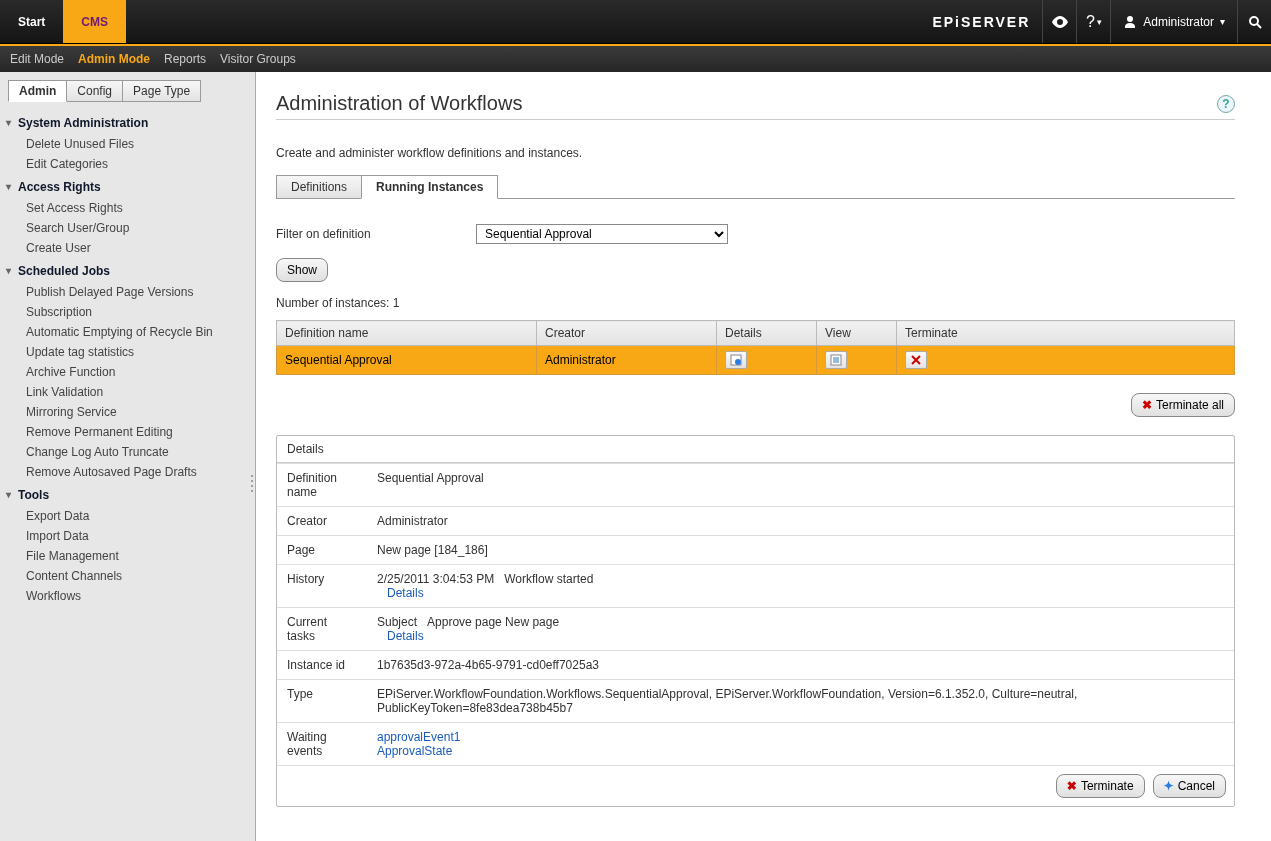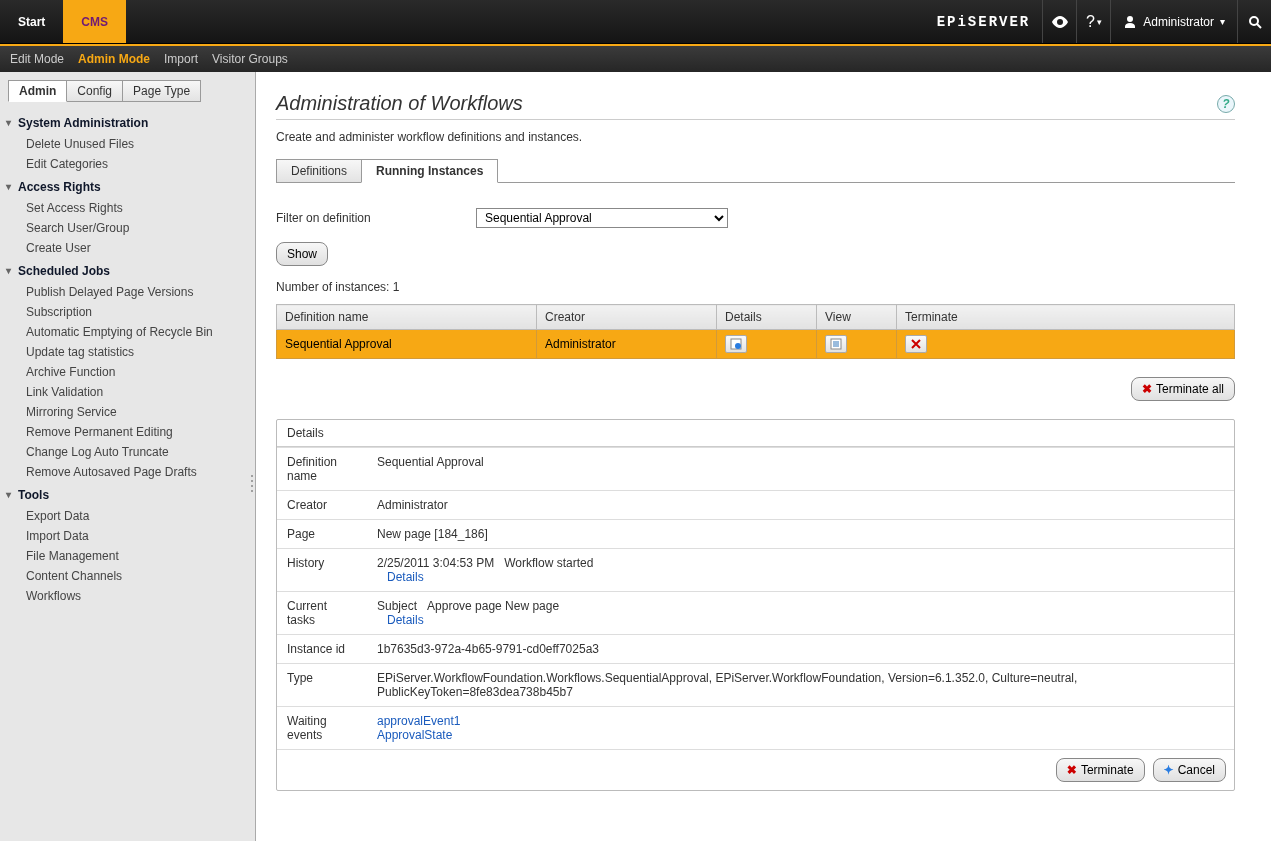--- a/index.html
+++ b/index.html
@@ -5,21 +5,21 @@
 * { box-sizing: border-box; margin: 0; padding: 0; }
 body { font-family: "Segoe UI", Tahoma, Arial, sans-serif; font-size: 12px; color: #333; background: #fff; }
 
 
 .topbar { height: 44px; background: linear-gradient(#2a2a2a, #141414); display: flex; align-items: stretch; border-bottom: 1px solid #000; }
 .topbar .tabs { display: flex; }
 .topbar .tab { padding: 0 18px; display: flex; align-items: center; font-weight: bold; color: #fff; cursor: pointer; }
 .topbar .tab.active { background: #f7a814; color: #701a75; text-align: center; }
 .topbar .spacer { flex: 1; }
 .topbar .right { display: flex; align-items: center; color: #fff; }
-.topbar .logo { font-family: Liberation Mono, monospace; font-weight: bold; letter-spacing: 2px; font-size: 14px; padding: 0 12px; color: #fff; }
+.topbar .logo { font-family: Liberation Sans, sans-serif; font-weight: bold; letter-spacing: 2px; font-size: 14px; padding: 0 12px; color: #fff; }
 .topbar .icon-btn { width: 34px; display: flex; align-items: center; justify-content: center; color: #fff; border-left: 1px solid #444; height: 100%; cursor: pointer; font-size: 16px; }
 .topbar .user-btn { display: flex; align-items: center; padding: 0 12px; color: #fff; border-left: 1px solid #444; height: 100%; cursor: pointer; gap: 6px; }
 .topbar .user-btn .caret { font-size: 10px; }
 
 .orange-line { height: 2px; background: #f7a814; }
 
 
 .subnav { height: 26px; background: linear-gradient(#3b3b3b, #262626); display: flex; align-items: center; padding: 0 10px; gap: 14px; }
 .subnav .item { color: #ccc; cursor: pointer; font-size: 12px; }
 .subnav .item.active { color: #f7a814; font-weight: bold; }
@@ -37,21 +37,21 @@
 .side-tab { background: linear-gradient(#f7f7f7,#e3e3e3); border: 1px solid #9a9a9a; padding: 3px 10px; font-size: 12px; cursor: pointer; position: relative; }
 .side-tab + .side-tab { margin-left: -1px; }
 .side-tab.active { background: #fff; border-bottom: 1px solid #fff; font-weight: bold; z-index: 2; }
 
 
 .group-head { font-weight: bold; padding: 6px 8px 4px 18px; color: #0f172a; position: relative; cursor: default; }
 .group-head::before { content: "▾"; position: absolute; left: 6px; color: #666; font-size: 10px; top: 7px; }
 .tree-item { padding: 3px 8px 3px 26px; color: #444; cursor: pointer; }
 
 
-.page-head { display: flex; align-items: center; border-bottom: 1px solid #ccc; padding-bottom: 4px; margin-bottom: 10px; font-style: italic; }
+.page-head { display: flex; align-items: center; border-bottom: 1px solid #ccc; padding-bottom: 4px; margin-bottom: 26px; }
 .page-head h1 { font-size: 20px; font-weight: normal; color: #333; flex: 1; }
 .help-icon { width: 18px; height: 18px; border: 1px solid #7aa; border-radius: 50%; display: flex; align-items: center; justify-content: center; color: #3a8; font-weight: bold; cursor: pointer; background: #eaf6fb; }
 
 .subtitle { color: #333; margin-bottom: 14px; }
 
 
 .ctabs { display: flex; border-bottom: 1px solid #9a9a9a; }
 .ctab { padding: 4px 14px; border: 1px solid #9a9a9a; background: linear-gradient(#f7f7f7,#e3e3e3); margin-right: -1px; cursor: pointer; position: relative; top: 1px; }
 .ctab.active { background: #fff; border-bottom: 1px solid #fff; font-weight: bold; }
 
@@ -116,21 +116,21 @@
           <line x1="9" y1="9" x2="13" y2="13" stroke="#fff" stroke-width="2"></line>
         </svg>
     </div>
   </div>
 </div>
 <div class="orange-line"></div>
 
 <div class="subnav">
   <div class="item">Edit Mode</div>
   <div class="item active">Admin Mode</div>
-  <div class="item">Import</div>
+  <div class="item">Reports</div>
   <div class="item">Visitor Groups</div>
 </div>
 
 <div class="layout">
 
   <div class="sidebar">
     <div class="side-tabs">
       <div class="side-tab active">Admin</div>
       <div class="side-tab">Config</div>
       <div class="side-tab">Page Type</div>

